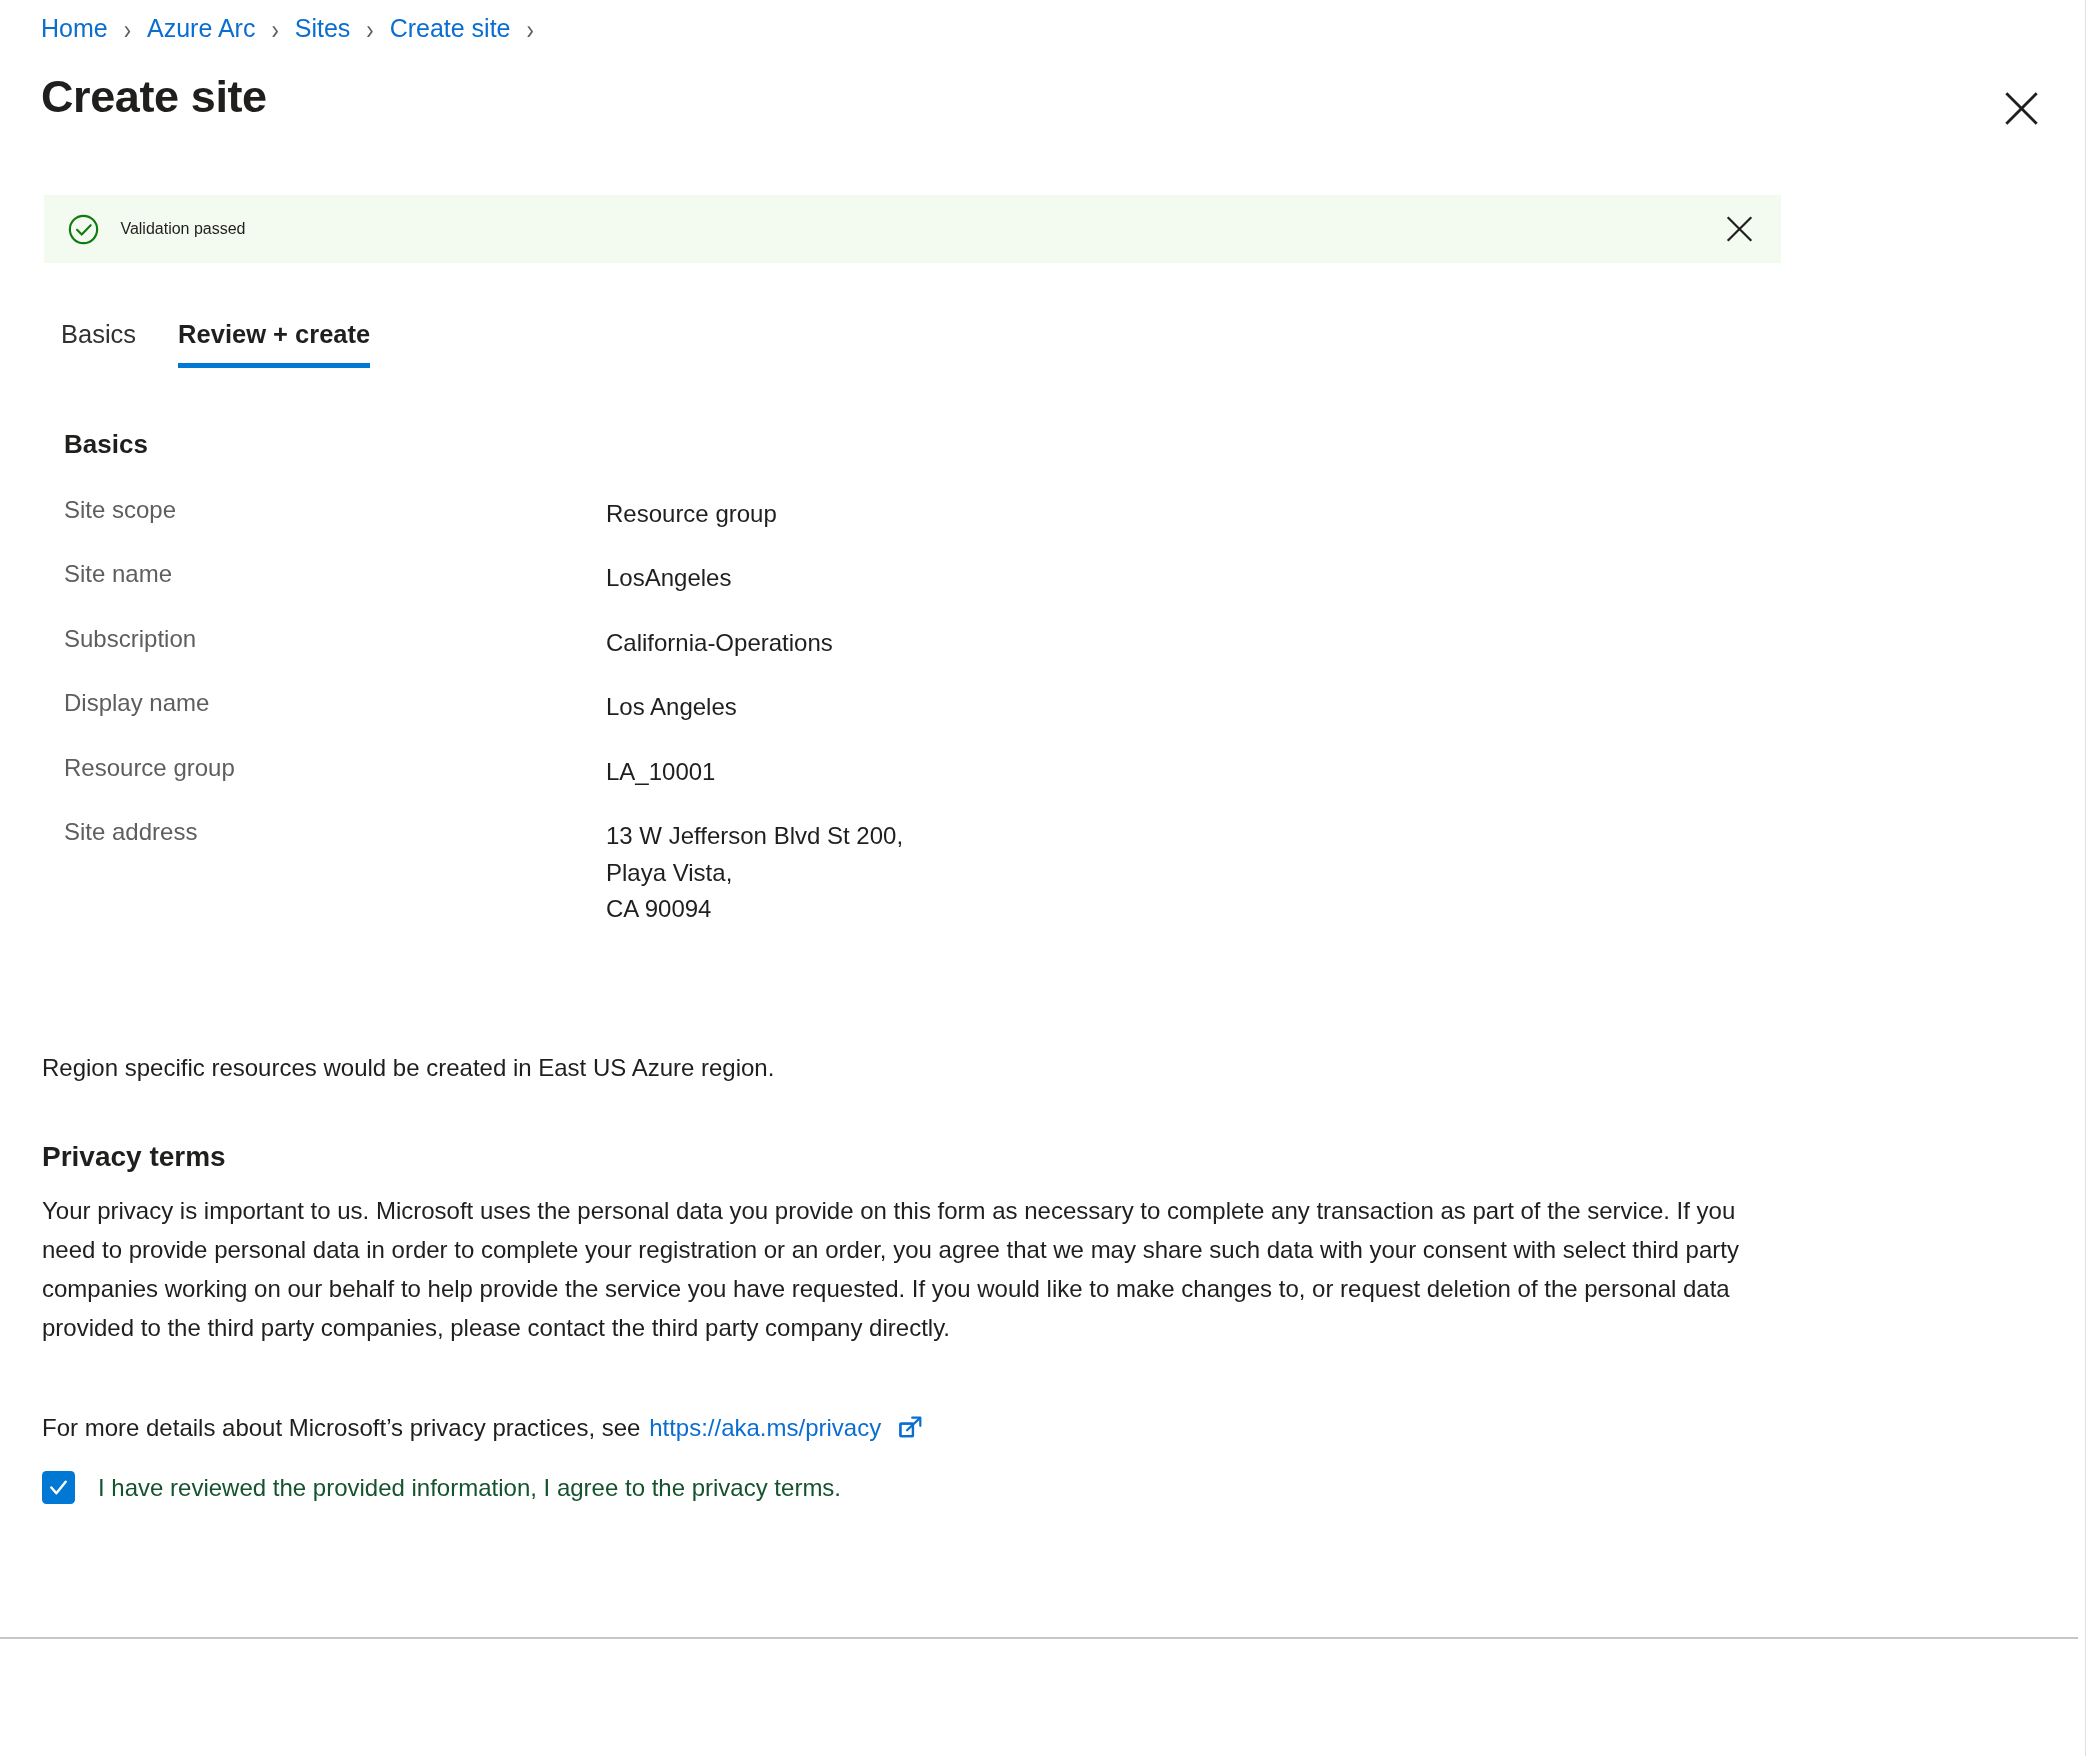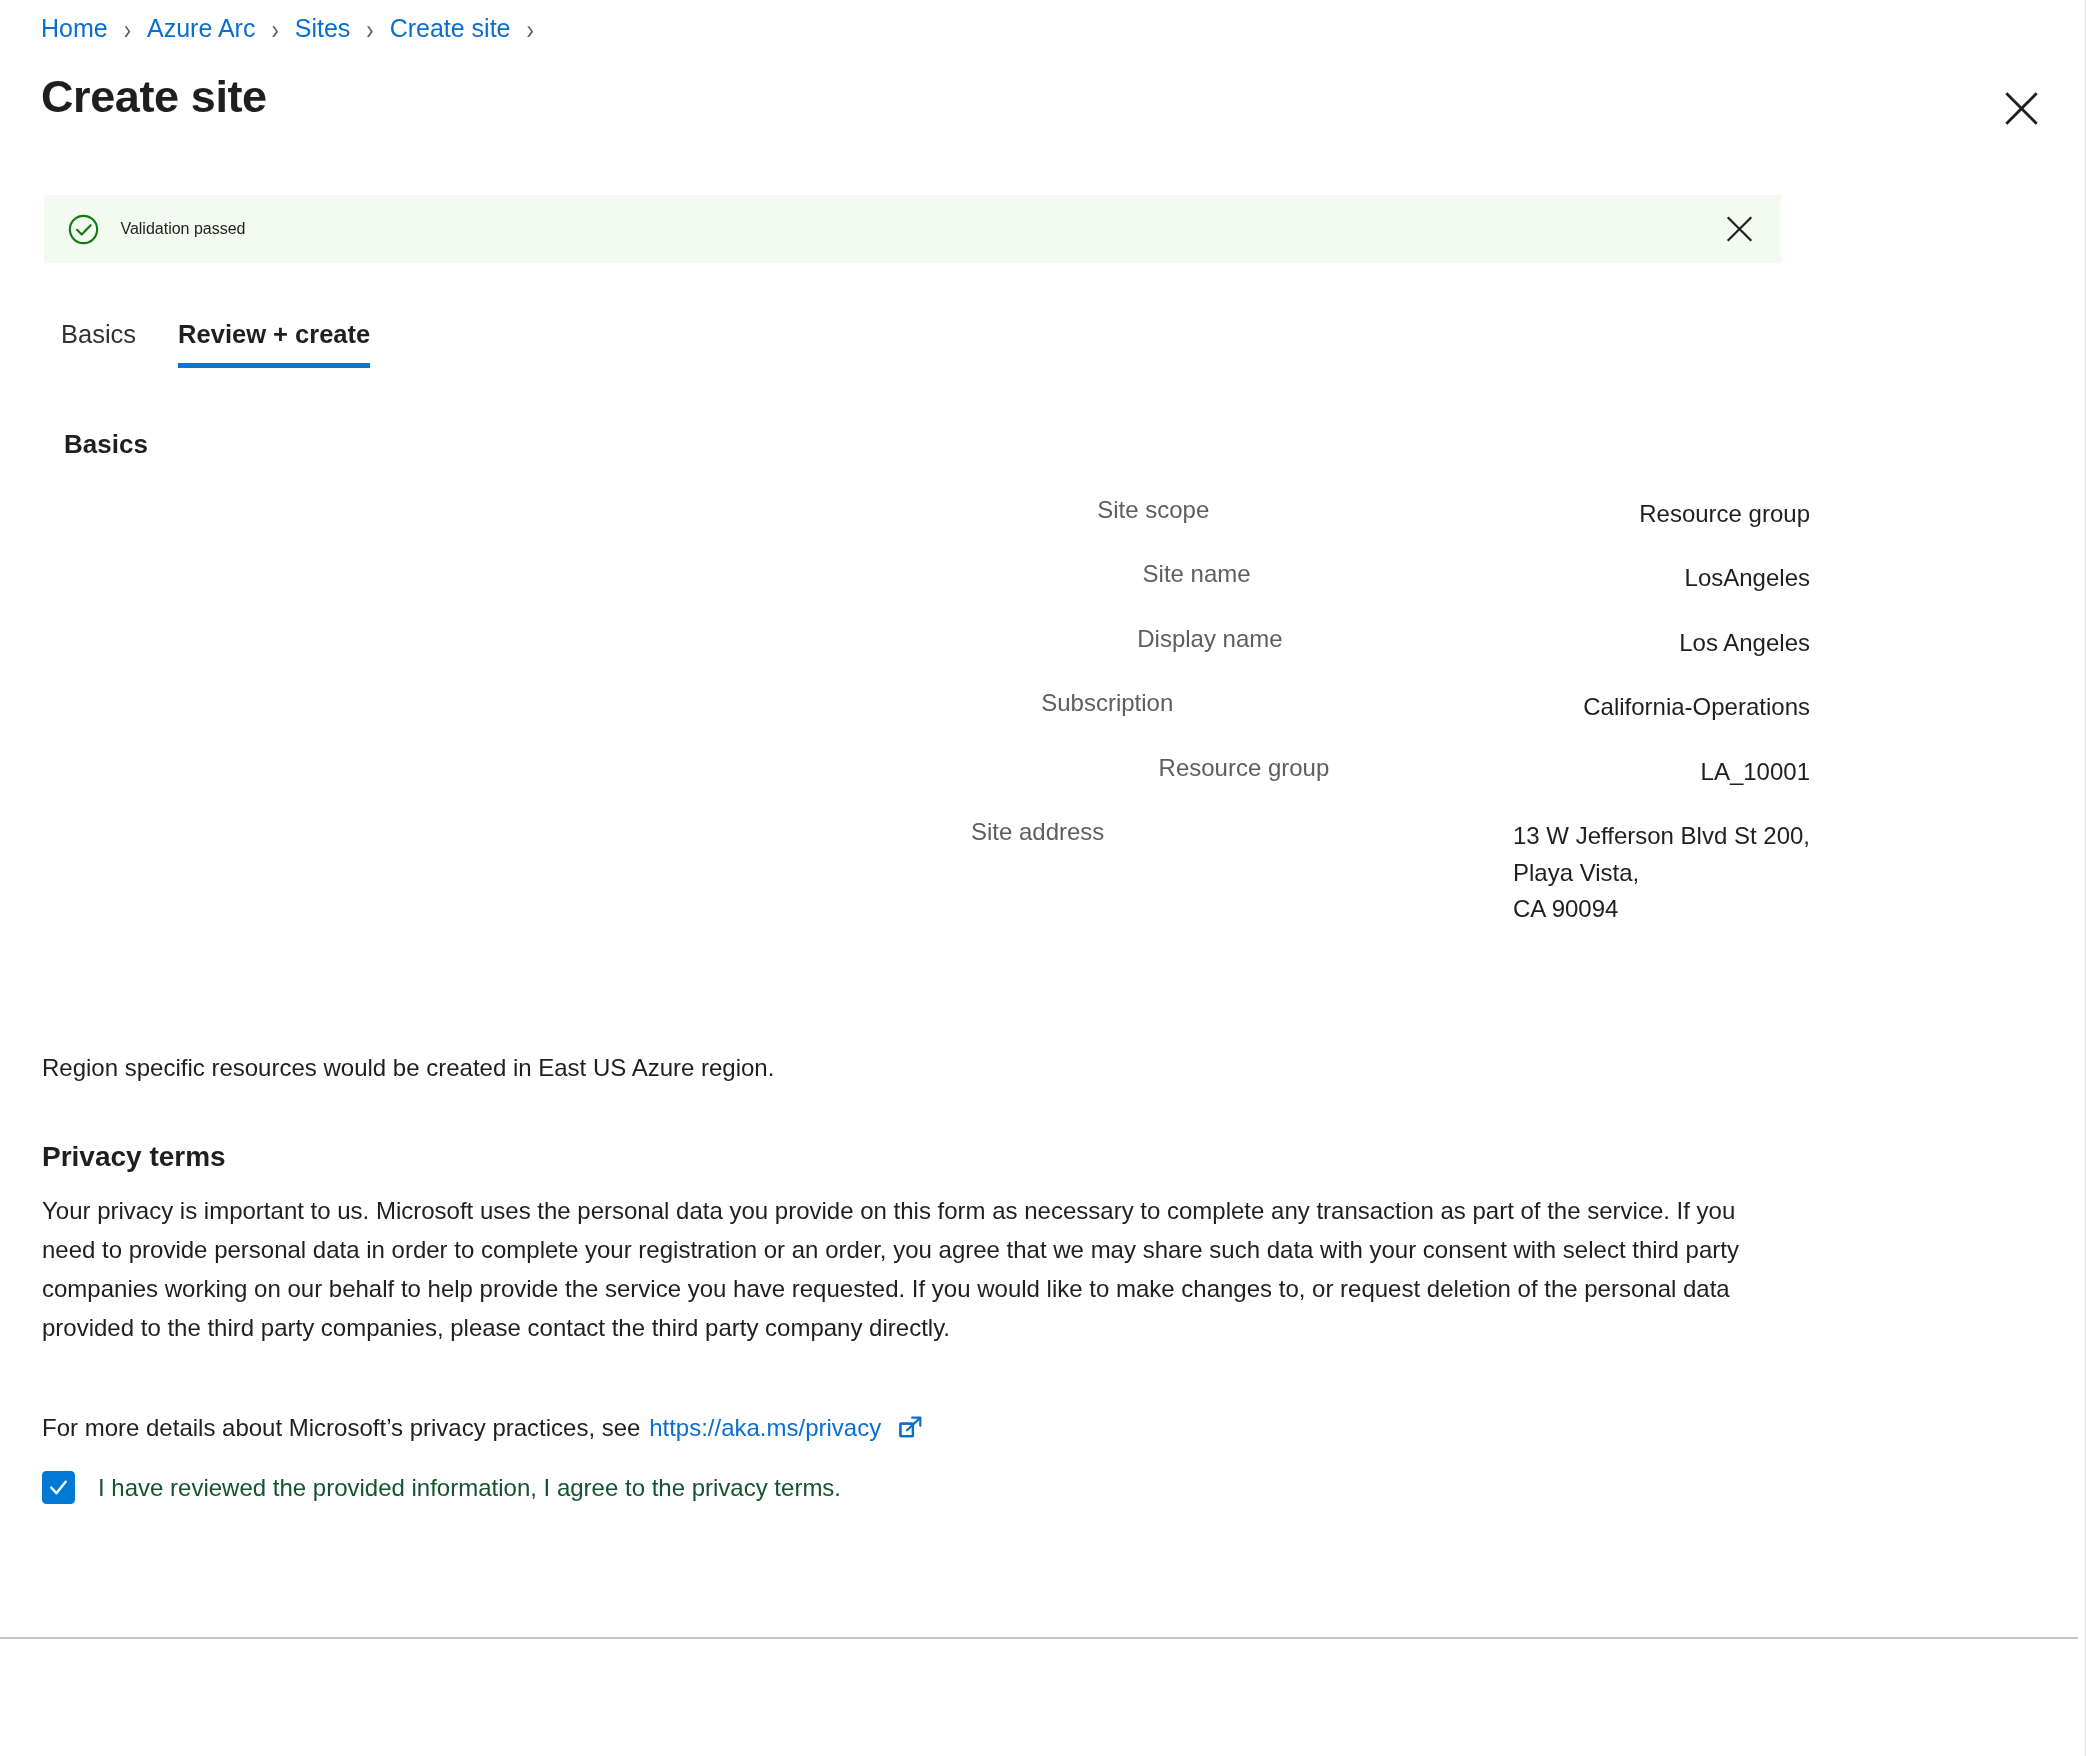--- a/index.html
+++ b/index.html
@@ -139,21 +139,20 @@
   .kv {
     position: absolute;
     left: 64px;
     width: 1746px;
   }
   #kv-list { top: 496px; }
   .kv-row {
     display: flex;
     align-items: flex-start;
     margin-bottom: 28px;
-    justify-content: flex-end;
   }
   .kv-label {
     width: 542px;
     flex: 0 0 542px;
     font-size: 24px;
     color: #605e5c;
     line-height: 1.2;
   }
   .kv-value {
     font-size: 24px;
@@ -306,26 +305,26 @@
   <div class="kv" id="kv-list">
     <div class="kv-row">
       <div class="kv-label">Site scope</div>
       <div class="kv-value">Resource group</div>
     </div>
     <div class="kv-row">
       <div class="kv-label">Site name</div>
       <div class="kv-value">LosAngeles</div>
     </div>
     <div class="kv-row">
+      <div class="kv-label">Subscription</div>
+      <div class="kv-value">California-Operations</div>
+    </div>
+    <div class="kv-row">
       <div class="kv-label">Display name</div>
       <div class="kv-value">Los Angeles</div>
-    </div>
-    <div class="kv-row">
-      <div class="kv-label">Subscription</div>
-      <div class="kv-value">California-Operations</div>
     </div>
     <div class="kv-row">
       <div class="kv-label">Resource group</div>
       <div class="kv-value">LA_10001</div>
     </div>
     <div class="kv-row">
       <div class="kv-label">Site address</div>
       <div class="kv-value">13 W Jefferson Blvd St 200,
 Playa Vista,
 CA 90094</div>

